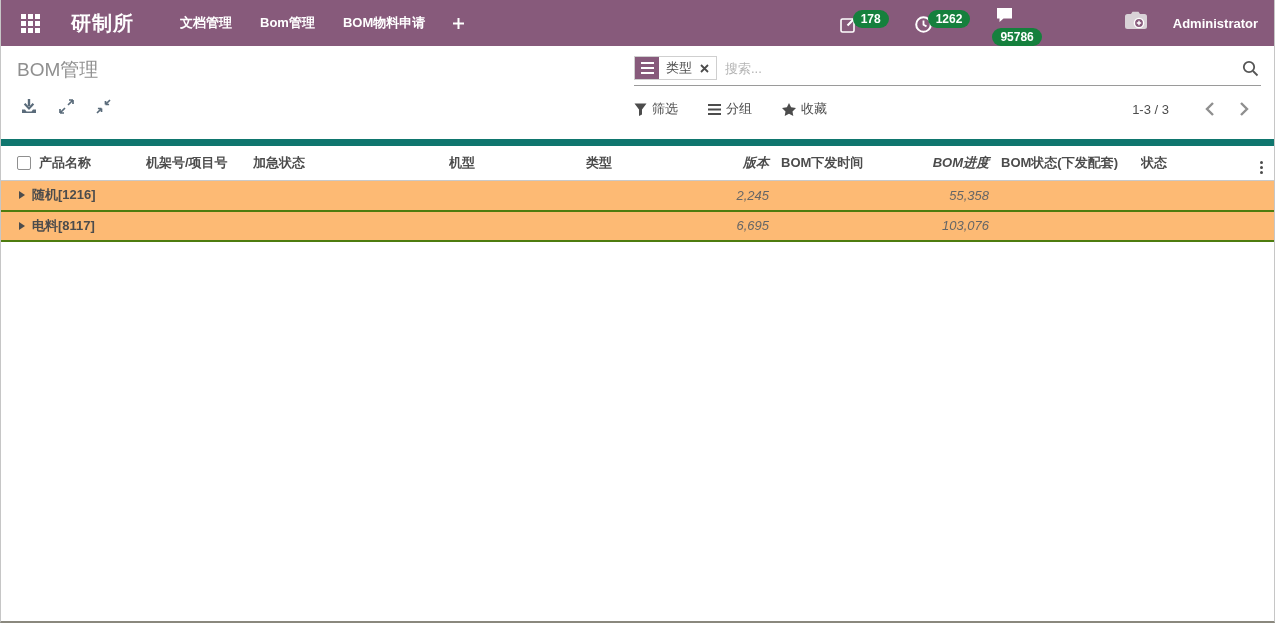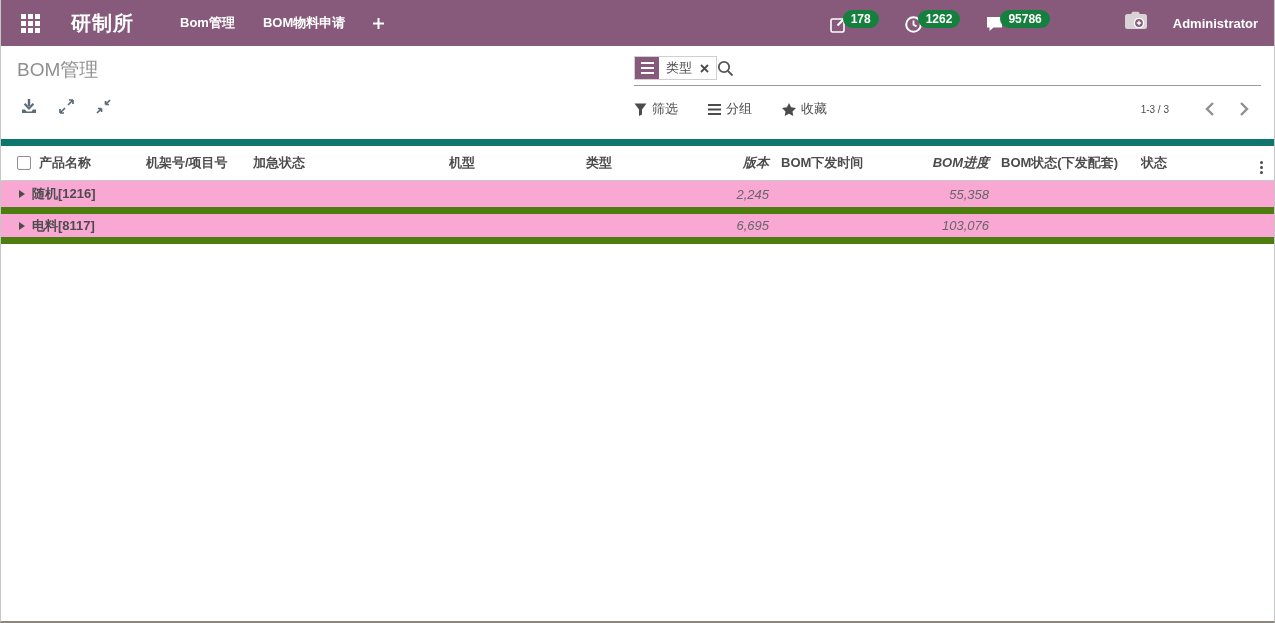--- a/index.html
+++ b/index.html
@@ -55,32 +55,32 @@
   .search-input {
     flex:1; border:none; outline:none; font-size:13px; color:#4c4c4c; margin-left:8px;
     font-family:"Liberation Sans","DejaVu Sans",sans-serif; background:transparent;
   }
   .search-input::placeholder { color:#b3b3b3; }
   .search-glass { cursor:pointer; display:flex; align-items:center; padding-right:2px; }
 
   .cp-row2 { display:flex; align-items:center; margin-top:14px; }
   .ctl-btn { display:flex; align-items:center; gap:5px; font-size:13px; color:#4c4c4c; margin-right:30px; cursor:pointer; }
   .pager { margin-left:auto; display:flex; align-items:center; }
-  .pager-range { font-size:10px; color:#4c4c4c; margin-right:24px; }
+  .pager-range { font-size:13px; color:#4c4c4c; margin-right:24px; }
   .pager-btn { cursor:pointer; display:flex; align-items:center; padding:0 12px; }
 
   
   table { width:1275px; border-collapse:collapse; table-layout:fixed; }
   thead tr { border-top:7px solid #0f766e; border-bottom:1px solid #c9c9c9; }
   th { height:38px; font-size:13px; font-weight:bold; color:#4c4c4c; text-align:left; vertical-align:middle; padding:0; white-space:nowrap; overflow:hidden; cursor:pointer; }
   th.num, td.num { text-align:right; padding-right:12px;font-style:italic; }
   th.c-check { padding-left:16px; }
   th.c-menu, td.c-menu { text-align:center; }
   .checkbox { width:14px; height:14px; border:1px solid #8f8f8f; border-radius:2px; background:#fff; cursor:pointer; }
-  tr.group-row { background:#f9a8d4; border-bottom:7px solid #4d7c0f; cursor:pointer; }
+  tr.group-row { background:#fdba74; border-bottom:2px solid #4d7c0f; cursor:pointer; }
   tr.group-row td { height:30px; font-size:13px; vertical-align:middle; }
   .group-name { display:flex; align-items:center; padding-left:18px; font-weight:bold; color:#4c4c4c; }
   .caret { width:0; height:0; border-left:6px solid #4c4c4c; border-top:4px solid transparent; border-bottom:4px solid transparent; margin-right:7px; }
   td.num { color:#666; }
   .dots { display:inline-flex; flex-direction:column; gap:2px; align-items:center; }
   .dots i { width:3px; height:3px; background:#4c4c4c; border-radius:50%; display:block; }
 </style>
 </head>
 <body>
 
@@ -95,20 +95,21 @@
           <rect x="7" y="7" width="5" height="5"></rect>
           <rect x="14" y="7" width="5" height="5"></rect>
         <rect x="0" y="14" width="5" height="5"></rect>
           <rect x="7" y="14" width="5" height="5"></rect>
           <rect x="14" y="14" width="5" height="5"></rect>
       </g>
     </svg>
   </div>
   <div class="brand">研制所</div>
   <div class="nav-menu">
+    <div class="nav-item">文档管理</div>
     <div class="nav-item">Bom管理</div>
     <div class="nav-item">BOM物料申请</div>
     <div class="nav-plus">
       <svg width="11" height="11" viewBox="0 0 11 11">
         <path d="M5.5 0v11M0 5.5h11" stroke="#fff" stroke-width="2"></path>
       </svg>
     </div>
   </div>
 
   <div class="nav-right">
@@ -123,21 +124,21 @@
     </div>
     <div class="notif">
       <span class="n-icon">
         <svg width="17" height="17" viewBox="0 0 17 17" fill="none">
           <circle cx="8.5" cy="8.5" r="7.3" stroke="#fff" stroke-width="2"></circle>
           <path d="M8.5 4.5v4.3l3 1.6" stroke="#fff" stroke-width="1.8"></path>
         </svg>
       </span>
       <span class="badge">1262</span>
     </div>
-    <div class="notif" style="margin-right:8px;">
+    <div class="notif" style="margin-right:16px;flex-direction:column;">
       <span class="n-icon">
         <svg width="18" height="17" viewBox="0 0 18 17">
           <path d="M1 1h15v10.5H7.5L3.5 15v-3.5H1z" fill="#fff"></path>
         </svg>
       </span>
       <span class="badge">95786</span>
     </div>
     <div class="user-menu">
       <span>
         <svg width="25" height="20" viewBox="0 0 25 20">
@@ -183,20 +184,21 @@
             <i></i>
             <i></i>
           </div>
         <div class="facet-label">类型</div>
         <div class="facet-x">
           <svg width="9" height="9" viewBox="0 0 9 9">
             <path d="M1 1l7 7M8 1L1 8" stroke="#4c4c4c" stroke-width="1.8"></path>
           </svg>
         </div>
       </div>
+      <input class="search-input" type="text" placeholder="搜索..." style="">
       <div class="search-glass">
         <svg width="17" height="17" viewBox="0 0 17 17">
           <circle cx="7" cy="7" r="5.2" fill="none" stroke="#555" stroke-width="1.8"></circle>
           <path d="M11 11l4.5 4.5" stroke="#555" stroke-width="1.8"></path>
         </svg>
       </div>
     </div>
 
     <div class="cp-row2">
       <div class="ctl-btn">

